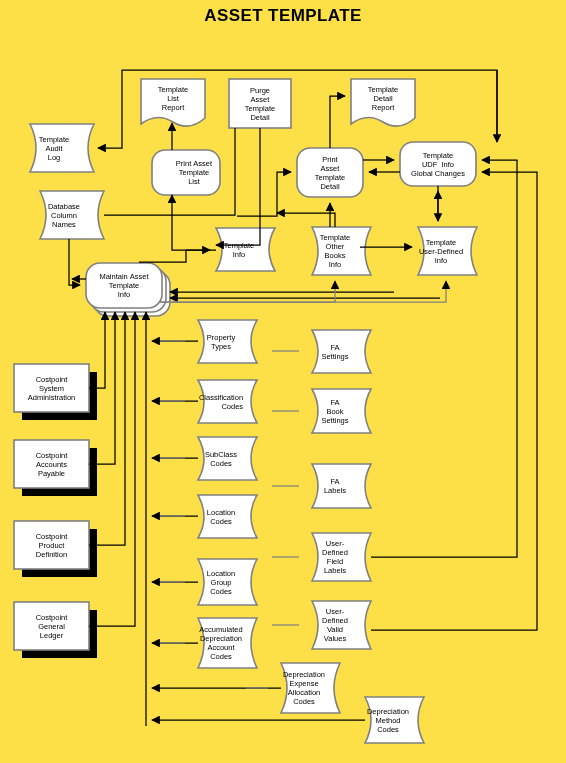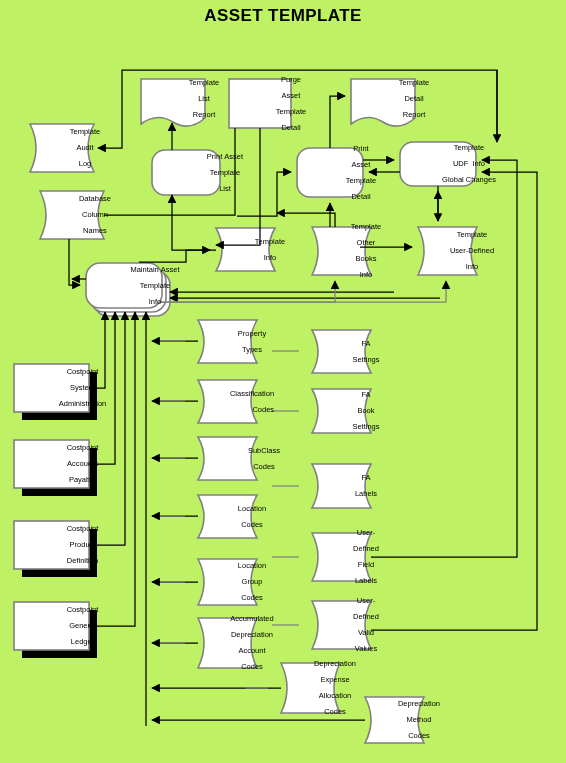--- a/index.html
+++ b/index.html
@@ -1,22 +1,22 @@
 <!DOCTYPE html>
 <html><head>
 <meta charset="utf-8">
 <style>
   html,body{margin:0;padding:0;background:#ffffff;}
   body{font-family:"Liberation Sans",sans-serif;}
-  #page{position:relative;width:566px;height:763px;background:#bef264;overflow:hidden;}
+  #page{position:relative;width:566px;height:763px;background:#fde047;overflow:hidden;}
   #title{position:absolute;left:0;top:6px;width:566px;text-align:center;
          font-size:17px;font-weight:bold;letter-spacing:.4px;color:#000;}
   .node{position:absolute;box-sizing:border-box;display:flex;align-items:center;
         justify-content:center;text-align:center;color:#000;font-size:7.5px;
-        line-height:16px;margin-left:31px;}
+        line-height:9px;}
   .node span{display:block;padding:0 3px;}
   svg.lay{position:absolute;left:0;top:0;width:566px;height:763px;overflow:visible;}
   svg.lay.shapes{z-index:1;}
   svg.lay.flows{z-index:2;}
   .node{z-index:3;}
 </style>
 </head>
 <body>
 
 <div id="page">
@@ -237,21 +237,21 @@
     </div>
 
   <div class="node" style="left:185px;top:320px;width:72px;height:43px;">
     <span>Property<br>Types</span>
     </div>
 
   <div class="node" style="left:185px;top:380px;width:72px;height:43px;text-align:right;">
     <span>Classification<br>Codes</span>
     </div>
 
-  <div class="node" style="left:197px;top:437px;width:72px;height:43px;">
+  <div class="node" style="left:185px;top:437px;width:72px;height:43px;">
     <span>SubClass<br>Codes</span>
     </div>
 
   <div class="node" style="left:185px;top:495px;width:72px;height:43px;">
     <span>Location<br>Codes</span>
     </div>
 
   <div class="node" style="left:185px;top:559px;width:72px;height:46px;">
     <span>Location<br>Group<br>Codes</span>
     </div>

